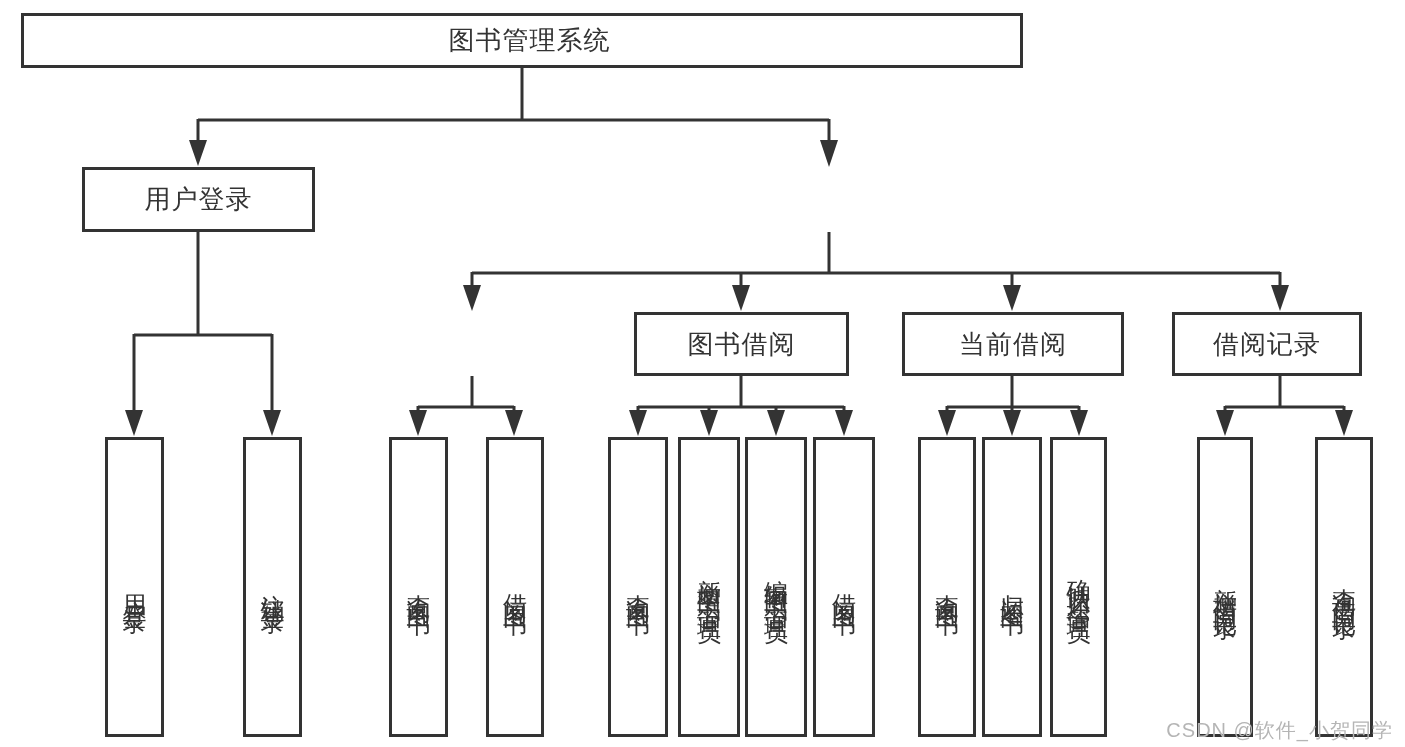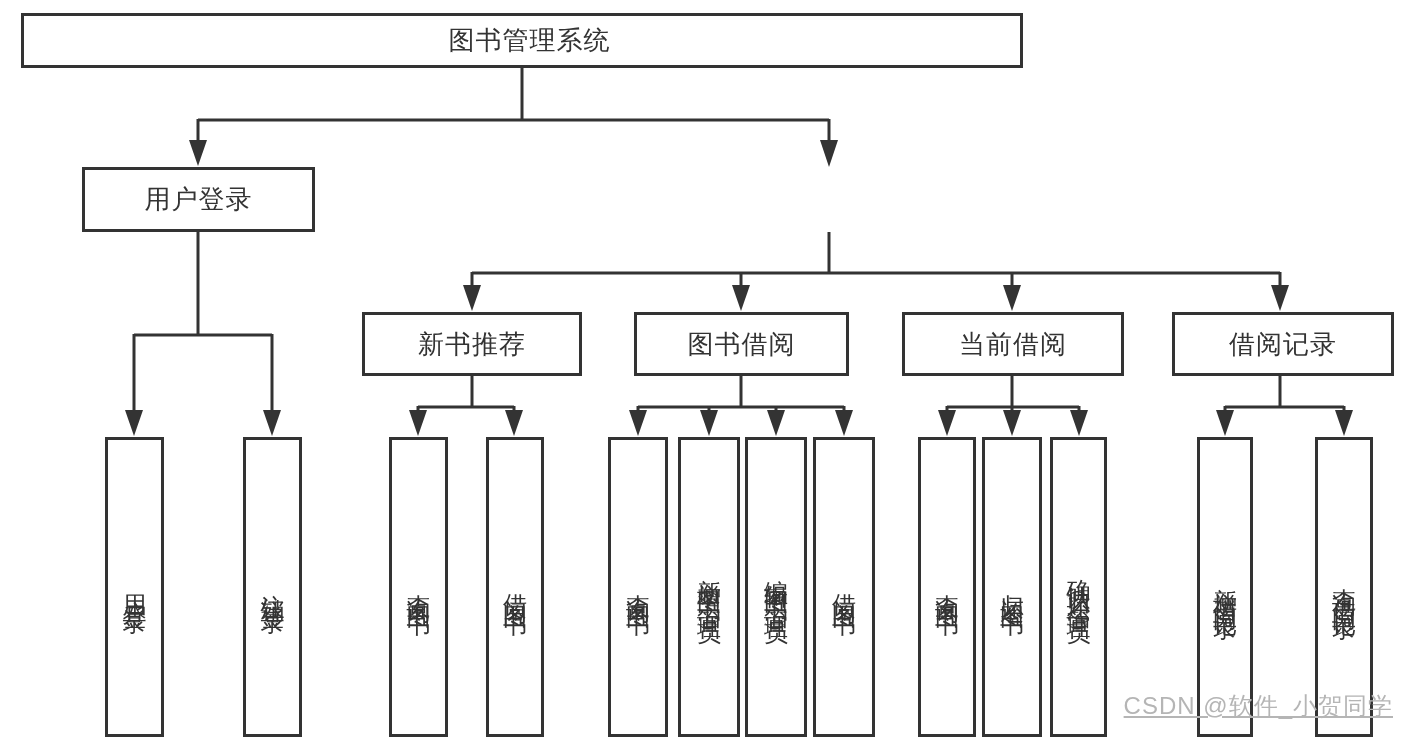--- a/index.html
+++ b/index.html
@@ -40,27 +40,26 @@
   .leaf span {
     writing-mode: vertical-rl;
     text-orientation: mixed;
     font-size: 24px;
     line-height: 1;
     letter-spacing: 6px;
     white-space: nowrap;
   }
   .watermark {
     position: absolute;
-    top: 690px;
+    top: 717px;
     right: 12px;
-    font-size: 24px;
+    font-size: 20px;
     color: #b5b5b5;
     letter-spacing: 1px;
     white-space: nowrap;
-    text-decoration: underline;
   }
 </style>
 </head>
 <body>
 
 <div class="canvas">
 
   <svg class="connectors" viewBox="0 0 1405 747" xmlns="http://www.w3.org/2000/svg">
     <g stroke="#333333" stroke-width="3" fill="none">
 
@@ -131,30 +130,27 @@
   </svg>
 
   <div class="node head" style="left:21px; top:13px; width:1002px; height:55px;padding-left:15px;">
     <span>图书管理系统</span>
   </div>
 
   <div class="node head" style="left:82px; top:167px; width:233px; height:65px;">
     <span>用户登录</span>
   </div>
 
-  <div class="node head" style="left:362px; top:312px; width:220px; height:64px;">
-    <span>新书推荐</span>
-  </div>
   <div class="node head" style="left:634px; top:312px; width:215px; height:64px;">
     <span>图书借阅</span>
   </div>
   <div class="node head" style="left:902px; top:312px; width:222px; height:64px;">
     <span>当前借阅</span>
   </div>
-  <div class="node head" style="left:1172px; top:312px; width:222px; height:64px;">
+  <div class="node head" style="left:1172px; top:312px; width:190px; height:64px;">
     <span>借阅记录</span>
   </div>
 
   <div class="node leaf" style="left:105px; top:437px; width:59px; height:300px;">
     <span>用户登录</span>
   </div>
   <div class="node leaf" style="left:243px; top:437px; width:59px; height:300px;">
     <span>注销登录</span>
   </div>
 

